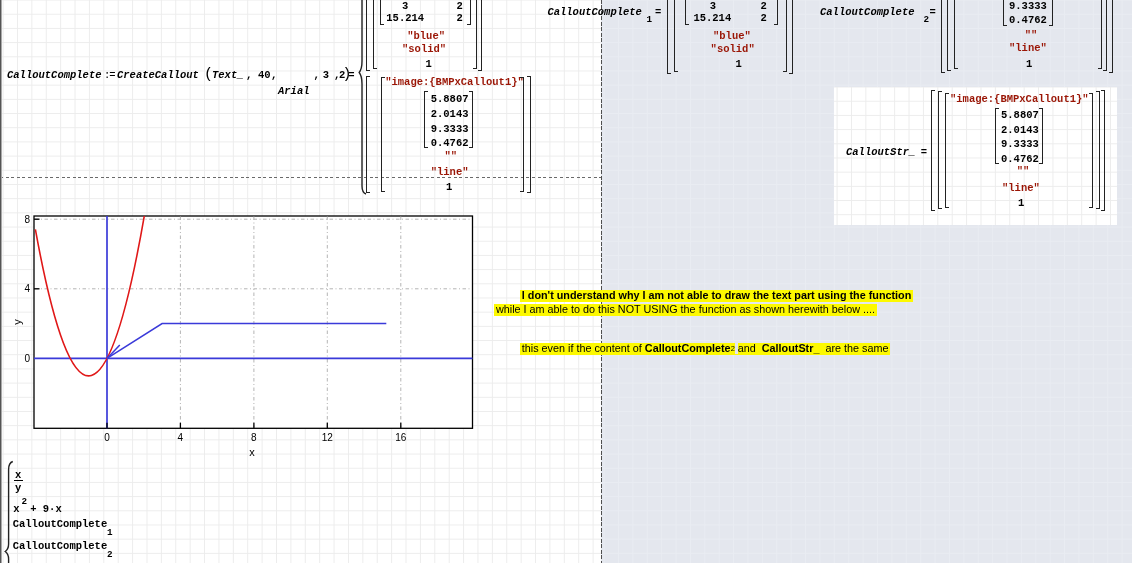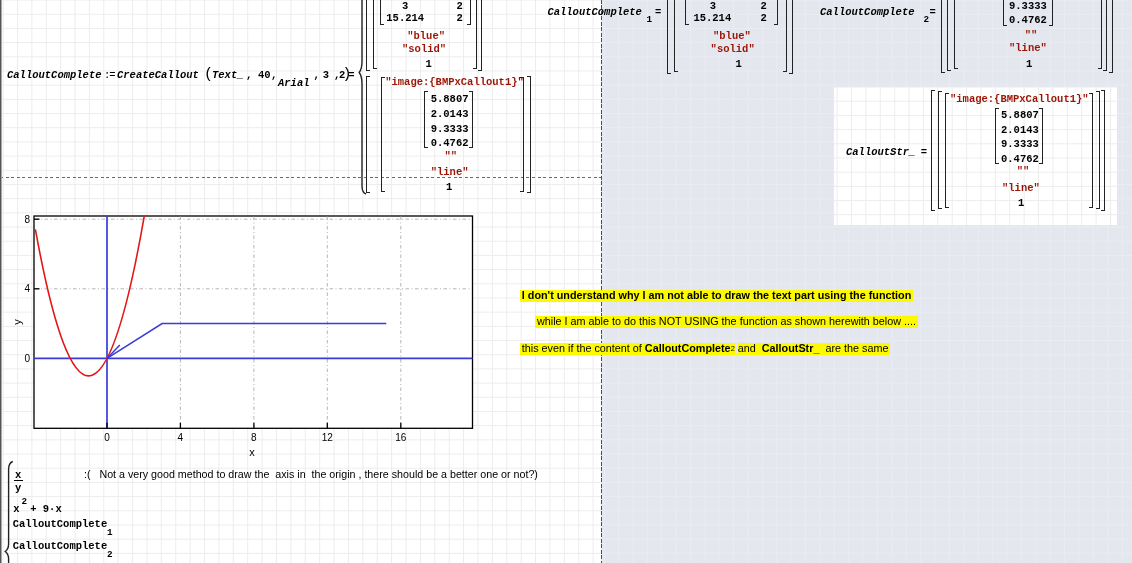--- a/index.html
+++ b/index.html
@@ -39,21 +39,21 @@
 <div class="ledge"></div>
 
 <div class="m mi" style="left:7px;top:69.6px;">CalloutComplete</div>
 <div class="m" style="left:104px;top:69.6px;font-weight:normal;letter-spacing:-1px;">:=</div>
 <div class="m mi" style="left:117px;top:69.6px;">CreateCallout</div>
 <div class="m" style="left:204px;top:66.6px;font-size:15px;line-height:15px;font-weight:normal;">(</div>
 <div class="m mi" style="left:212px;top:69.6px;">Text_</div>
 <div class="m" style="left:246px;top:69.6px;">,</div>
 <div class="m" style="left:258px;top:69.6px;">40</div>
 <div class="m" style="left:271px;top:69.6px;">,</div>
-<div class="m mi" style="left:278px;top:78px;">Arial</div>
+<div class="m mi" style="left:278px;top:86px;">Arial</div>
 <div class="m" style="left:313.5px;top:69.6px;">,</div>
 <div class="m" style="left:322.8px;top:69.6px;">3</div>
 <div class="m" style="left:334px;top:69.6px;">,</div>
 <div class="m" style="left:338.9px;top:69.6px;">2</div>
 <div class="m" style="left:342.6px;top:66.6px;font-size:15px;line-height:15px;font-weight:normal;">)</div>
 <div class="m" style="left:348.3px;top:69.6px;">=</div>
 
 <svg style="left:355px;top:0px;" width="14" height="196" viewBox="0 0 14 196">
  <path d="M 7 0 L 7 61 Q 7 69 4.2 72.5 Q 7 76 7 84 L 7 186 Q 7 192.5 11 194" fill="none" stroke="#222" stroke-width="1.4"></path>
 </svg>
@@ -183,30 +183,29 @@
   <text x="319.3" y="236.3" text-anchor="middle">12</text>
   <text x="392.8" y="236.3" text-anchor="middle">16</text>
   <text x="244" y="250.5" text-anchor="middle" font-size="11px">x</text>
   <g transform="translate(9.5,117) rotate(-90)">
           <text x="0" y="3.5" text-anchor="middle" font-size="11px">y</text>
         </g>
  </g>
 </svg>
 
 <div class="yl" style="left:519.8px;top:289.8px;font-weight:bold;">I don't understand why I am not able to draw the text part using the function</div>
-<div class="yl" style="left:535px;top:304px;margin-top:12px;">while I am able to do this NOT USING the function as shown herewith below ....</div>
+<div class="yl" style="left:494px;top:304px;">while I am able to do this NOT USING the function as shown herewith below ....</div>
 <div class="yl" style="left:519.8px;top:318.6px;margin-top:24px;">this even if the content of <b>CalloutComplete</b><span style="font-size:7.5px;position:relative;top:-1px;">2</span><span style="background:#e4e7ef;"> </span>and  <b>CalloutStr_</b>  are the same</div>
 
 <svg style="left:3px;top:461px;" width="14" height="102" viewBox="0 0 14 102">
  <path d="M 9.8 0.5 Q 5.6 1.8 5.6 8.5 L 5.6 83 Q 5.6 88 2.2 90.5 Q 5.6 93 5.6 98 L 5.6 102" fill="none" stroke="#222" stroke-width="1.4"></path>
 </svg>
 <div class="m" style="left:15px;top:469.8px;">x</div>
 <div style="position:absolute;left:14px;top:479.8px;width:9px;height:1px;background:#000;"></div>
 <div class="m" style="left:15px;top:482.8px;">y</div>
 <div class="m" style="left:13.3px;top:504.3px;">x</div>
 <div class="m s" style="left:21.5px;top:496.5px;">2</div>
 <div class="m" style="left:30.2px;top:504.3px;">+ 9·x</div>
 <div class="m" style="left:12.7px;top:518.9px;">CalloutComplete</div>
 <div class="m s" style="left:107px;top:528px;">1</div>
 <div class="m" style="left:12.7px;top:541.3px;">CalloutComplete</div>
 <div class="m s" style="left:107px;top:550.3px;">2</div>
-<div class="t" style="left:84px;top:468px;">:(   Not a very good method to draw the  axis in  the origin , there should be a better one or not?)</div>
 
 </div>
 </body></html>

